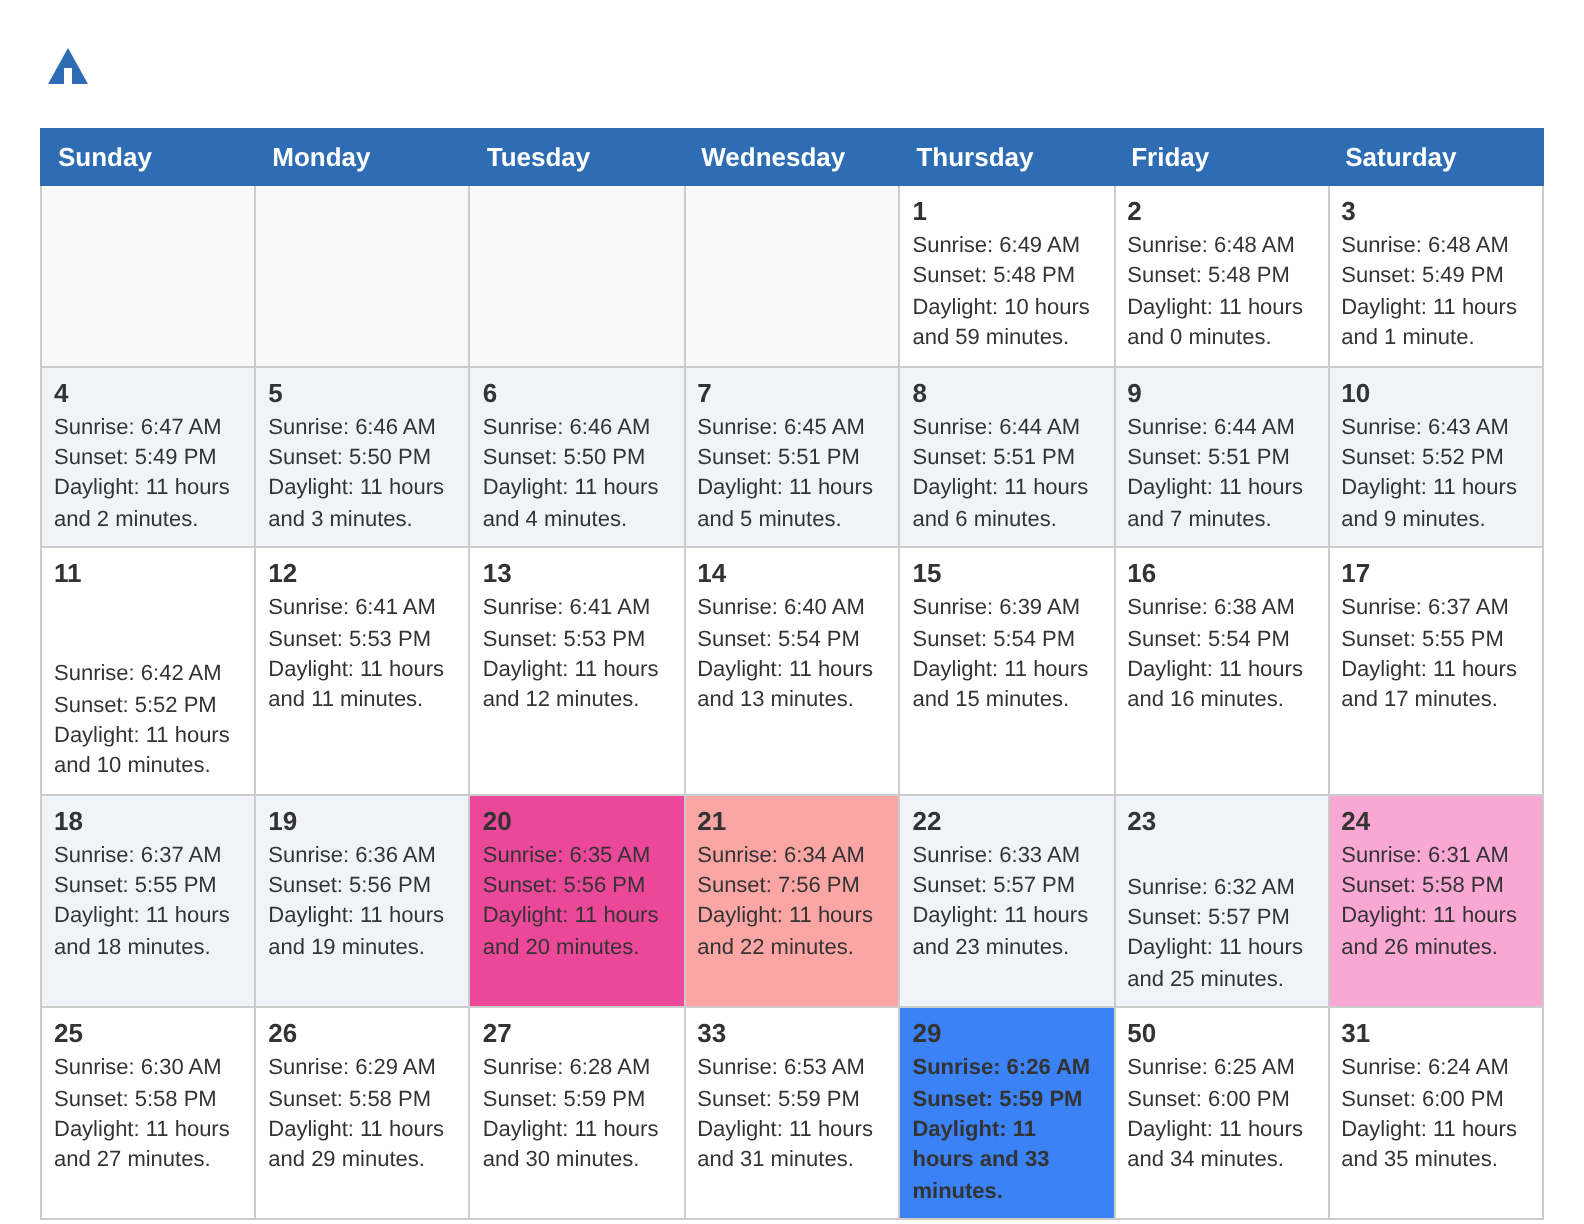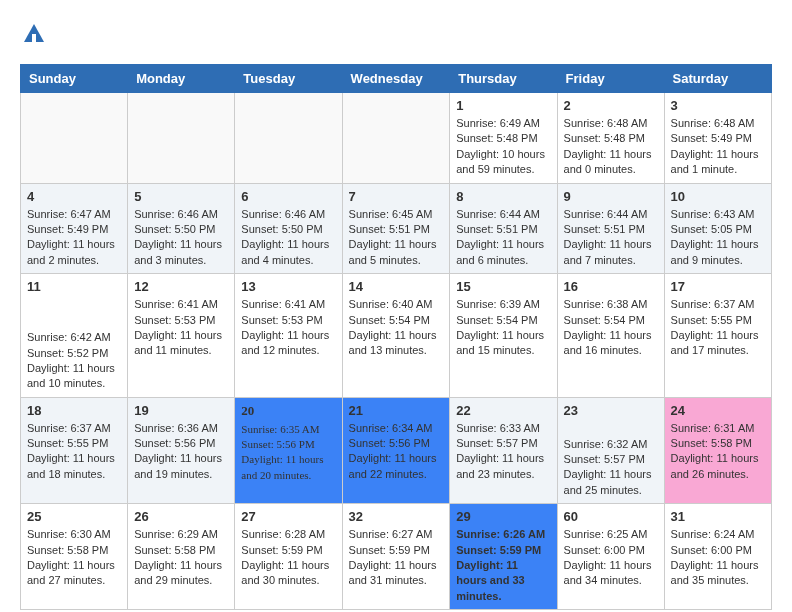--- a/index.html
+++ b/index.html
@@ -184,21 +184,21 @@
         </td>
         <td style="background: rgb(240, 244, 248);">
           <div class="day-number">9</div>
           <div class="day-info" style="white-space: pre-line;">Sunrise: 6:44 AM
 Sunset: 5:51 PM
 Daylight: 11 hours and 7 minutes.</div>
         </td>
         <td style="background: rgb(240, 244, 248);">
           <div class="day-number">10</div>
           <div class="day-info" style="white-space: pre-line;">Sunrise: 6:43 AM
-Sunset: 5:05 PM
+Sunset: 5:52 PM
 Daylight: 11 hours and 9 minutes.</div>
         </td>
       </tr>
       <tr>
         <td style="background: rgb(255, 255, 255);">
           <div class="day-number">11</div>
           <div class="day-info" style="white-space: pre-line; margin-top: 36px;">Sunrise: 6:42 AM
 Sunset: 5:52 PM
 Daylight: 11 hours and 10 minutes.</div>
         </td>
@@ -245,30 +245,30 @@
           <div class="day-info" style="white-space: pre-line;">Sunrise: 6:37 AM
 Sunset: 5:55 PM
 Daylight: 11 hours and 18 minutes.</div>
         </td>
         <td style="background: rgb(240, 244, 248);">
           <div class="day-number">19</div>
           <div class="day-info" style="white-space: pre-line;">Sunrise: 6:36 AM
 Sunset: 5:56 PM
 Daylight: 11 hours and 19 minutes.</div>
         </td>
-        <td style="background: #3b82f6; font-family: Liberation Serif, serif;">
+        <td style="background: #ec4899;">
           <div class="day-number">20</div>
           <div class="day-info" style="white-space: pre-line;">Sunrise: 6:35 AM
 Sunset: 5:56 PM
 Daylight: 11 hours and 20 minutes.</div>
         </td>
-        <td style="background: #3b82f6;">
+        <td style="background: #fca5a5;">
           <div class="day-number">21</div>
           <div class="day-info" style="white-space: pre-line;">Sunrise: 6:34 AM
-Sunset: 5:56 PM
+Sunset: 7:56 PM
 Daylight: 11 hours and 22 minutes.</div>
         </td>
         <td style="background: rgb(240, 244, 248);">
           <div class="day-number">22</div>
           <div class="day-info" style="white-space: pre-line;">Sunrise: 6:33 AM
 Sunset: 5:57 PM
 Daylight: 11 hours and 23 minutes.</div>
         </td>
         <td style="background: rgb(240, 244, 248);">
           <div class="day-number">23</div>
@@ -296,33 +296,33 @@
 Sunset: 5:58 PM
 Daylight: 11 hours and 29 minutes.</div>
         </td>
         <td style="background: rgb(255, 255, 255); margin-top: 13px;">
           <div class="day-number">27</div>
           <div class="day-info" style="white-space: pre-line;">Sunrise: 6:28 AM
 Sunset: 5:59 PM
 Daylight: 11 hours and 30 minutes.</div>
         </td>
         <td style="background: rgb(255, 255, 255);">
-          <div class="day-number">32</div>
-          <div class="day-info" style="white-space: pre-line;">Sunrise: 6:27 AM
+          <div class="day-number">33</div>
+          <div class="day-info" style="white-space: pre-line;">Sunrise: 6:53 AM
 Sunset: 5:59 PM
 Daylight: 11 hours and 31 minutes.</div>
         </td>
         <td style="background: #3b82f6;">
           <div class="day-number">29</div>
           <div class="day-info" style="white-space: pre-line; font-weight: bold;">Sunrise: 6:26 AM
 Sunset: 5:59 PM
 Daylight: 11 hours and 33 minutes.</div>
         </td>
         <td style="background: rgb(255, 255, 255);">
-          <div class="day-number">60</div>
+          <div class="day-number">50</div>
           <div class="day-info" style="white-space: pre-line;">Sunrise: 6:25 AM
 Sunset: 6:00 PM
 Daylight: 11 hours and 34 minutes.</div>
         </td>
         <td style="background: rgb(255, 255, 255);">
           <div class="day-number">31</div>
           <div class="day-info" style="white-space: pre-line;">Sunrise: 6:24 AM
 Sunset: 6:00 PM
 Daylight: 11 hours and 35 minutes.</div>
         </td>

